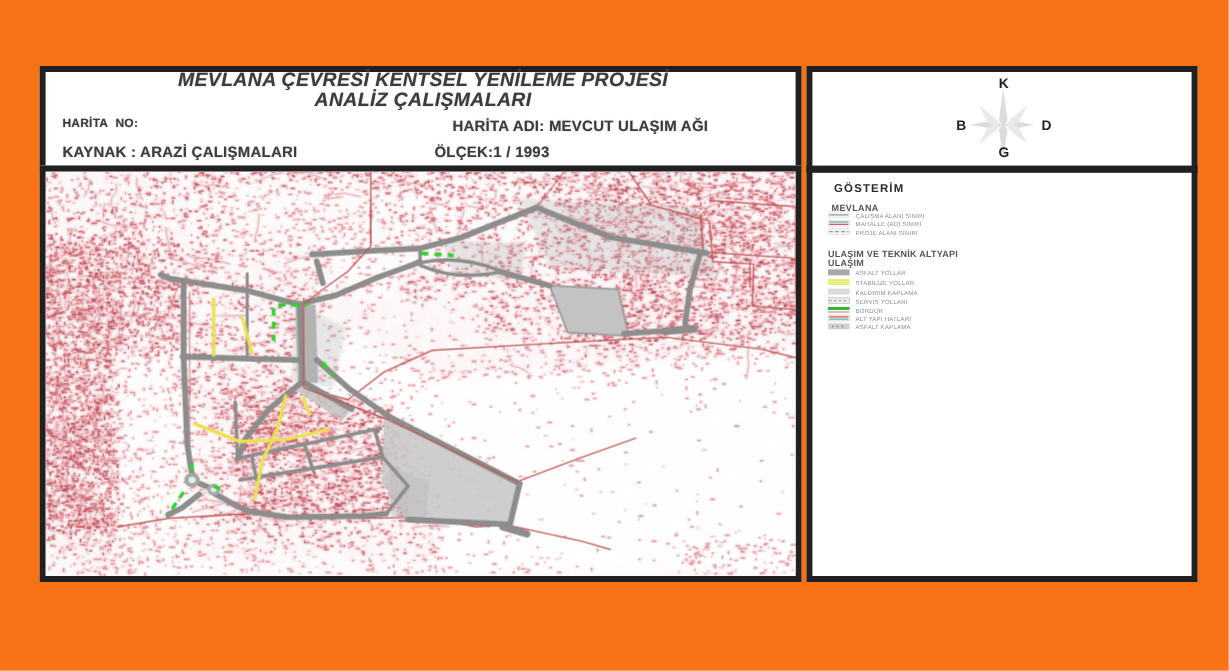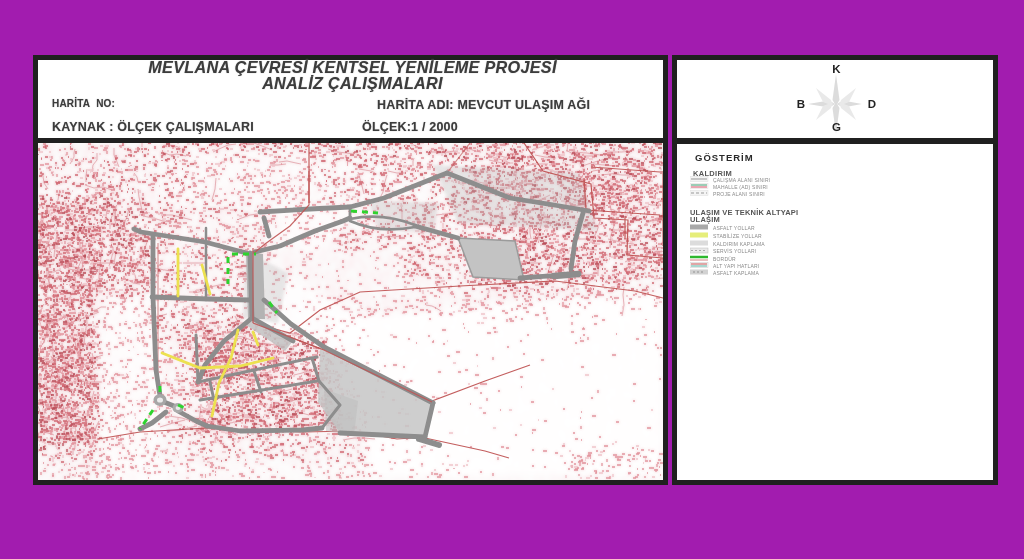--- a/index.html
+++ b/index.html
@@ -1,36 +1,36 @@
 <!DOCTYPE html>
 <html><head>
 <meta charset="utf-8">
 <style>
   html,body{margin:0;padding:0;background:#ffffff;width:1024px;height:559px;overflow:hidden;}
   *{box-sizing:border-box;font-family:"Liberation Sans",sans-serif;}
   .abs{position:absolute;}
-  #page{position:relative;width:1024px;height:559px;background:#a21caf;}
+  #page{position:relative;width:1024px;height:559px;background:#f97316;}
   #titleblock{left:33px;top:55px;width:635px;height:88px;border:5px solid #202020;background:#fff;}
   #mapframe{left:33px;top:138px;width:635px;height:347px;border:5px solid #202020;background:#fff;overflow:hidden;}
   #rightpanel{left:672px;top:55px;width:326px;height:430px;border:5px solid #202020;background:#fff;}
   #rpdivider{left:672px;top:138px;width:326px;height:6px;background:#202020;}
   .t-title{font-style:italic;font-weight:bold;color:#3c3c3c;text-align:center;letter-spacing:0.3px;text-shadow:0 0 1px rgba(120,120,120,0.7);}
   .lbl{color:#3c3c3c;font-weight:bold;letter-spacing:0.2px;text-shadow:0 0 1px rgba(120,120,120,0.7);}
 </style>
 </head>
 <body>
 <div id="page">
 
   <div class="abs" id="titleblock">
     <div class="abs t-title" style="left:2px;top:-2.5px;width:625px;font-size:16.2px;">MEVLANA ÇEVRESİ KENTSEL YENİLEME PROJESİ</div>
     <div class="abs t-title" style="left:2px;top:14px;width:625px;font-size:16.2px;text-align:center;">ANALİZ ÇALIŞMALARI</div>
     <div class="abs lbl" style="left:14px;top:38px;font-size:10px;">HARİTA&nbsp; NO:</div>
-    <div class="abs lbl" style="left:14px;top:60px;font-size:12.5px;">KAYNAK : ÖLÇEK ÇALIŞMALARI</div>
+    <div class="abs lbl" style="left:14px;top:60px;font-size:12.5px;">KAYNAK : ARAZİ ÇALIŞMALARI</div>
     <div class="abs lbl" style="left:324px;top:38px;font-size:12.5px;padding-left:15px;">HARİTA ADI: MEVCUT ULAŞIM AĞI</div>
-    <div class="abs lbl" style="left:324px;top:60px;font-size:12.5px;">ÖLÇEK:1 / 2000</div>
+    <div class="abs lbl" style="left:324px;top:60px;font-size:12.5px;">ÖLÇEK:1 / 1993</div>
   </div>
 
   <div class="abs" id="mapframe">
     <svg width="625" height="337" viewBox="0 0 625 337">
       <rect x="0" y="0" width="625" height="337" fill="#fdfcfc"></rect>
       <defs>
         <filter id="b1" x="-5%" y="-5%" width="110%" height="110%">
             <feGaussianBlur stdDeviation="1.4"></feGaussianBlur>
           </filter>
         <filter id="b6" x="-10%" y="-10%" width="120%" height="120%">
@@ -184,21 +184,21 @@
       </g>
       <g font-size="11.5" fill="#222" font-weight="bold" text-anchor="middle">
         <text x="55.5" y="11">K</text>
         <text x="55.5" y="68.5">G</text>
         <text x="20" y="46">B</text>
         <text x="91" y="46">D</text>
       </g>
     </svg>
 
     <div class="abs" style="left:18px;top:92px;font-size:9.5px;font-weight:bold;letter-spacing:1px;color:#2a2a2a;text-align:right;">GÖSTERİM</div>
-    <div class="abs" style="left:16px;top:108.5px;font-size:7.5px;font-weight:bold;letter-spacing:0.3px;color:#555;">KALDIRIM</div>
+    <div class="abs" style="left:16px;top:108.5px;font-size:7.5px;font-weight:bold;letter-spacing:0.3px;color:#555;">MEVLANA</div>
     <svg class="abs" style="left:13px;top:116px;" width="200" height="130" viewBox="0 0 200 130">
       <g>
         <rect x="0" y="0.5" width="18" height="5" fill="#f4f4f4" stroke="#ddd" stroke-width="0.5"></rect>
         <line x1="1" y1="3" x2="17" y2="3" stroke="#999" stroke-width="1"></line>
         <text x="23" y="5.5" class="lt">ÇALIŞMA ALANI SINIRI</text>
 
         <rect x="0" y="7.5" width="18" height="5" fill="#fdf2f3" stroke="#ddd" stroke-width="0.5"></rect>
         <line x1="1" y1="9" x2="17" y2="9" stroke="#3aa879" stroke-width="1"></line>
         <line x1="1" y1="11" x2="17" y2="11" stroke="#d4596e" stroke-width="1"></line>
         <text x="23" y="12.5" class="lt">MAHALLE (AD) SINIRI</text>

